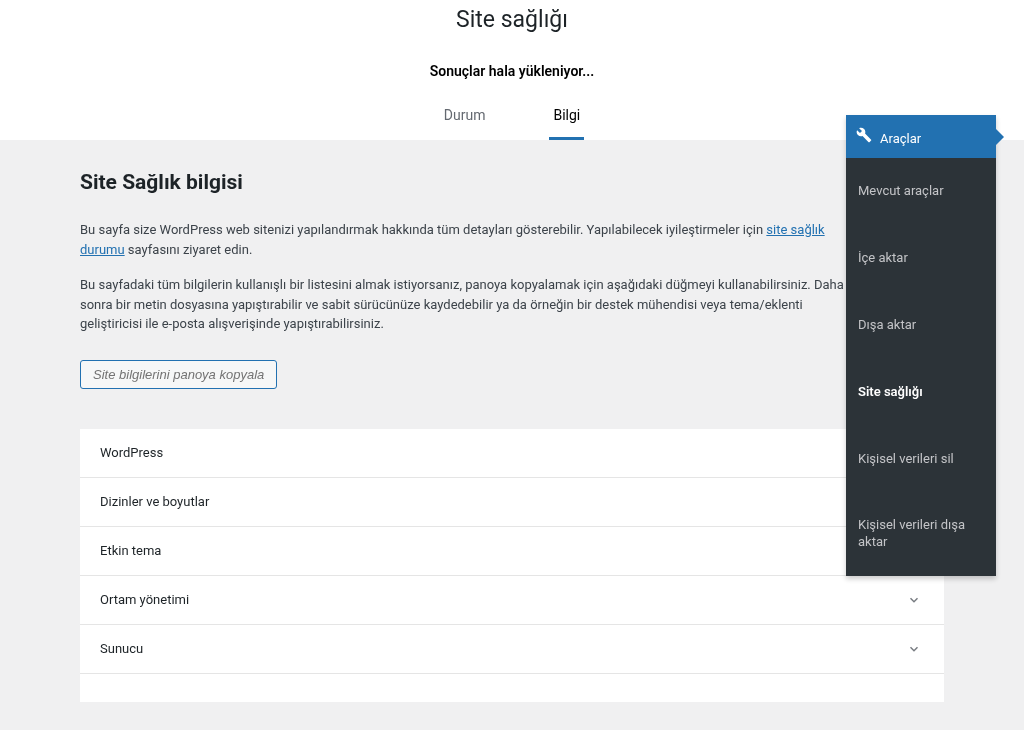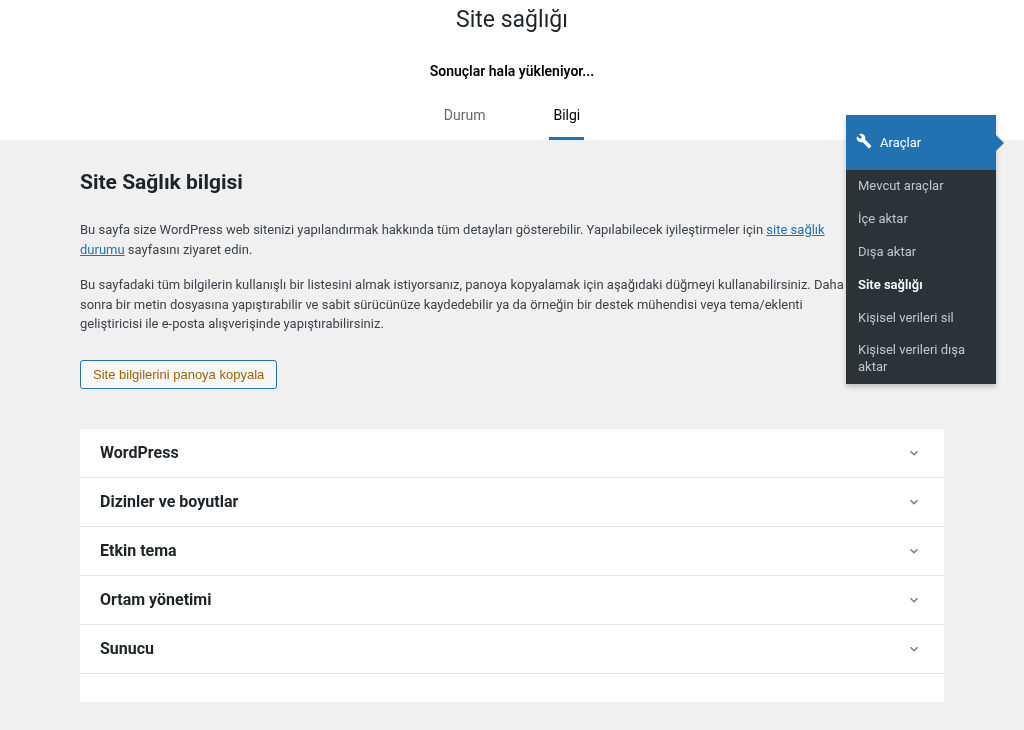--- a/index.html
+++ b/index.html
@@ -67,44 +67,45 @@
     margin-bottom: 16px;
     max-width: 770px;
   }
   .description a {
     color: #2271b1;
     text-decoration: underline;
   }
   .copy-button {
     background: #f6f7f7;
     border: 1px solid #2271b1;
-    color: #a16207;
+    color: #737373;
     font-size: 13px;
     padding: 6px 12px;
     border-radius: 3px;
     cursor: pointer;
     margin-top: 10px;
     margin-bottom: 40px;
+    font-style: italic;
   }
 
   .accordion {
     background: #fff;
   }
   .accordion-item {
     border-bottom: 1px solid #e5e5e5;
     display: flex;
     align-items: center;
     justify-content: space-between;
     padding: 14px 20px;
     cursor: pointer;
   }
   .accordion-item:last-child { border-bottom: none; }
   .accordion-label {
-    font-size: 16px;
-    font-weight: 700;
+    font-size: 13px;
+    font-weight: 400;
     color: #1d2327;
   }
   .chevron {
     width: 20px;
     height: 20px;
     display: flex;
     align-items: center;
     justify-content: center;
     color: #787c82;
   }
@@ -117,39 +118,39 @@
     right: 28px;
     width: 150px;
     background: #2c3338;
     color: #fff;
     font-size: 13px;
     z-index: 100;
     box-shadow: 0 3px 5px rgba(0,0,0,.2);
   }
   .flyout-header {
     background: #2271b1;
-    padding: 18px 10px;
-    display: flex;
-    align-items: center;
+    padding: 12px 10px;
+    display: flex;
+    align-items: flex-end;
     gap: 8px;
     position: relative;
   }
   .flyout-header::after {
     content: "";
     position: absolute;
     right: -8px;
     top: 50%;
     transform: translateY(-50%);
     border-top: 8px solid transparent;
     border-bottom: 8px solid transparent;
     border-left: 8px solid #2271b1;
   }
   .flyout-header svg { width: 16px; height: 16px; fill: #fff; }
   .flyout-item {
-    padding: 8px 12px;
+    padding: 25px 12px;
     color: #c3c4c7;
     cursor: pointer;
     line-height: 1.3;
   }
   .flyout-item.current { color: #fff; font-weight: 600; }
 </style>
 </head>
 <body>
 
 <div class="header-area">

